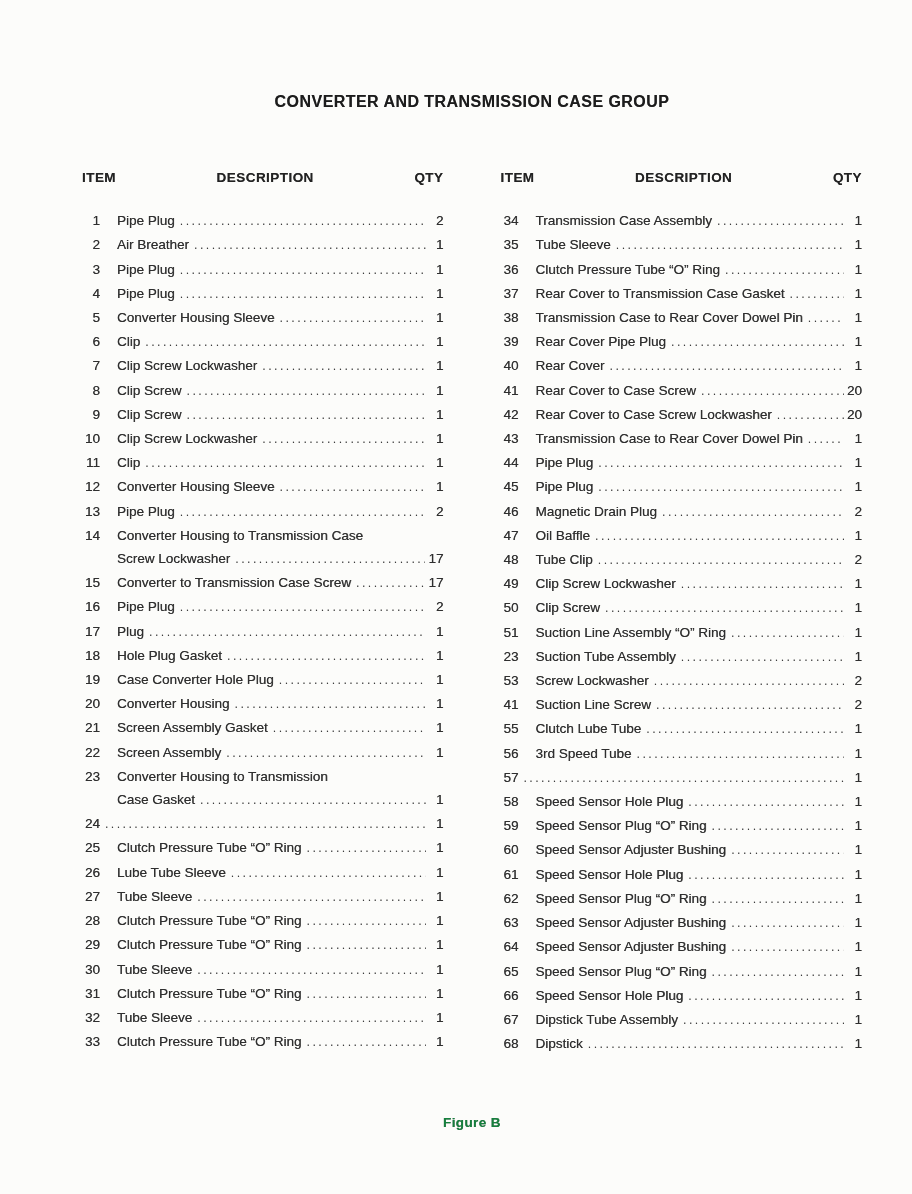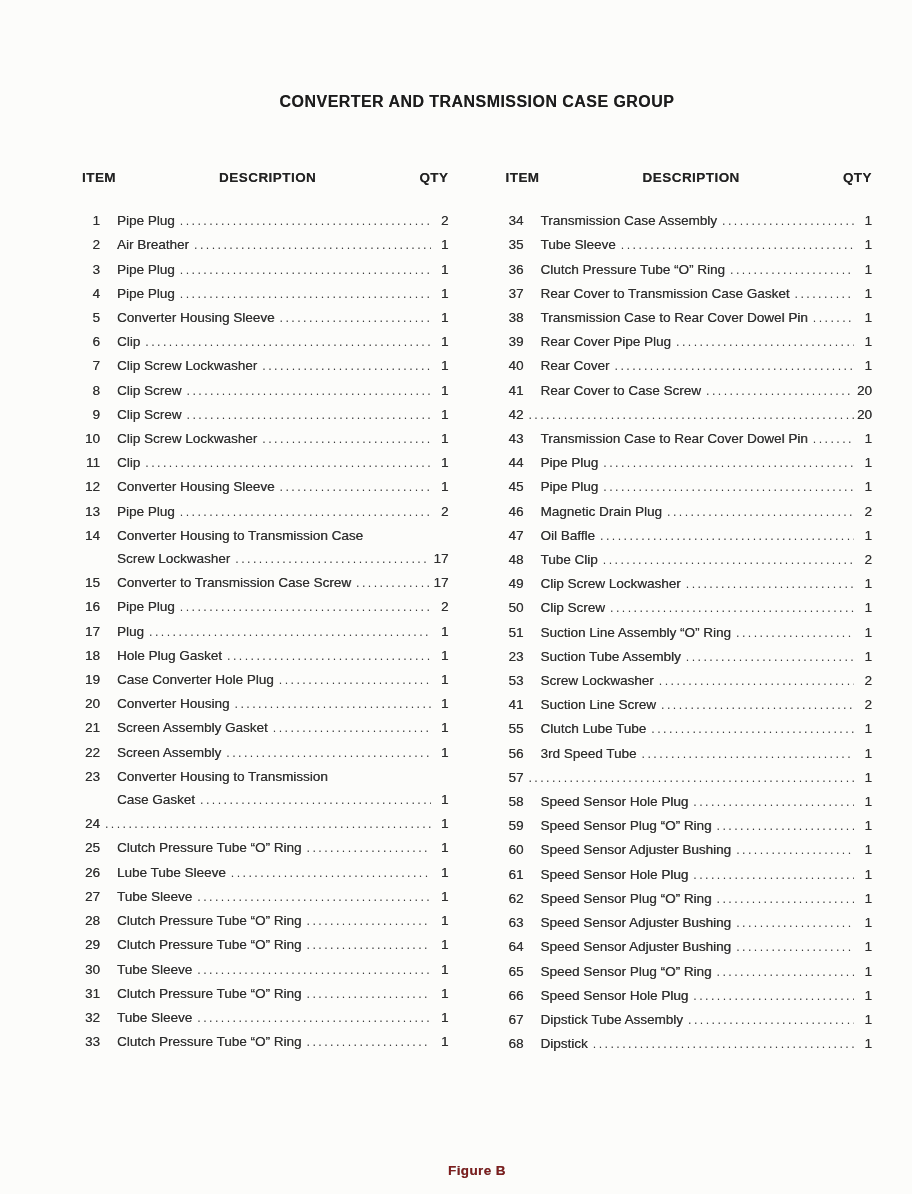--- a/index.html
+++ b/index.html
@@ -6,21 +6,21 @@
   body{
     width:912px;height:1194px;
     background:#fcfcfa;
     font-family:"Liberation Sans", sans-serif;
     color:#2f2f2f;
     overflow:hidden;
   }
   .page{
     box-sizing:border-box;
     width:912px;height:1194px;
-    padding:93px 40px 0 82px;
+    padding:93px 50px 0 82px;
     position:relative;
   }
   .title{
     text-align:center;
     font-size:16px;
     font-weight:bold;
     letter-spacing:.45px;
     color:#1c1c1c;
     line-height:18px;
     text-shadow:0 0 .3px rgba(20,20,20,.6);
@@ -74,26 +74,26 @@
   .dots::after{
     content:"..........................................................................";
   }
   .qty{
     flex:0 0 auto;
     min-width:15px;
     text-align:right;
     text-shadow:.3px 0 0 rgba(47,47,47,.7);
   }
   .figure-label{
-    margin-top:107px;
+    margin-top:59px;
     text-align:center;
     font-size:13.5px;
     font-weight:bold;
     letter-spacing:.4px;
-    color:#7f1d1d;
+    color:#15803d;
     text-shadow:0 0 .3px rgba(20,20,20,.6);
   }
 </style>
 </head>
 <body>
 
 <div class="page">
 
   <div class="title">CONVERTER AND TRANSMISSION CASE GROUP</div>
 
@@ -447,20 +447,21 @@
             <div class="line">
               <span class="num">41</span>
               <span class="desc">Rear Cover to Case Screw</span>
               <span class="dots"></span>
               <span class="qty">20</span>
             </div>
           </div>
           <div class="row">
             <div class="line">
               <span class="num">42</span>
+              <span class="desc">Rear Cover to Case Screw Lockwasher</span>
               <span class="dots"></span>
               <span class="qty">20</span>
             </div>
           </div>
           <div class="row">
             <div class="line">
               <span class="num">43</span>
               <span class="desc">Transmission Case to Rear Cover Dowel Pin</span>
               <span class="dots"></span>
               <span class="qty">1</span>

